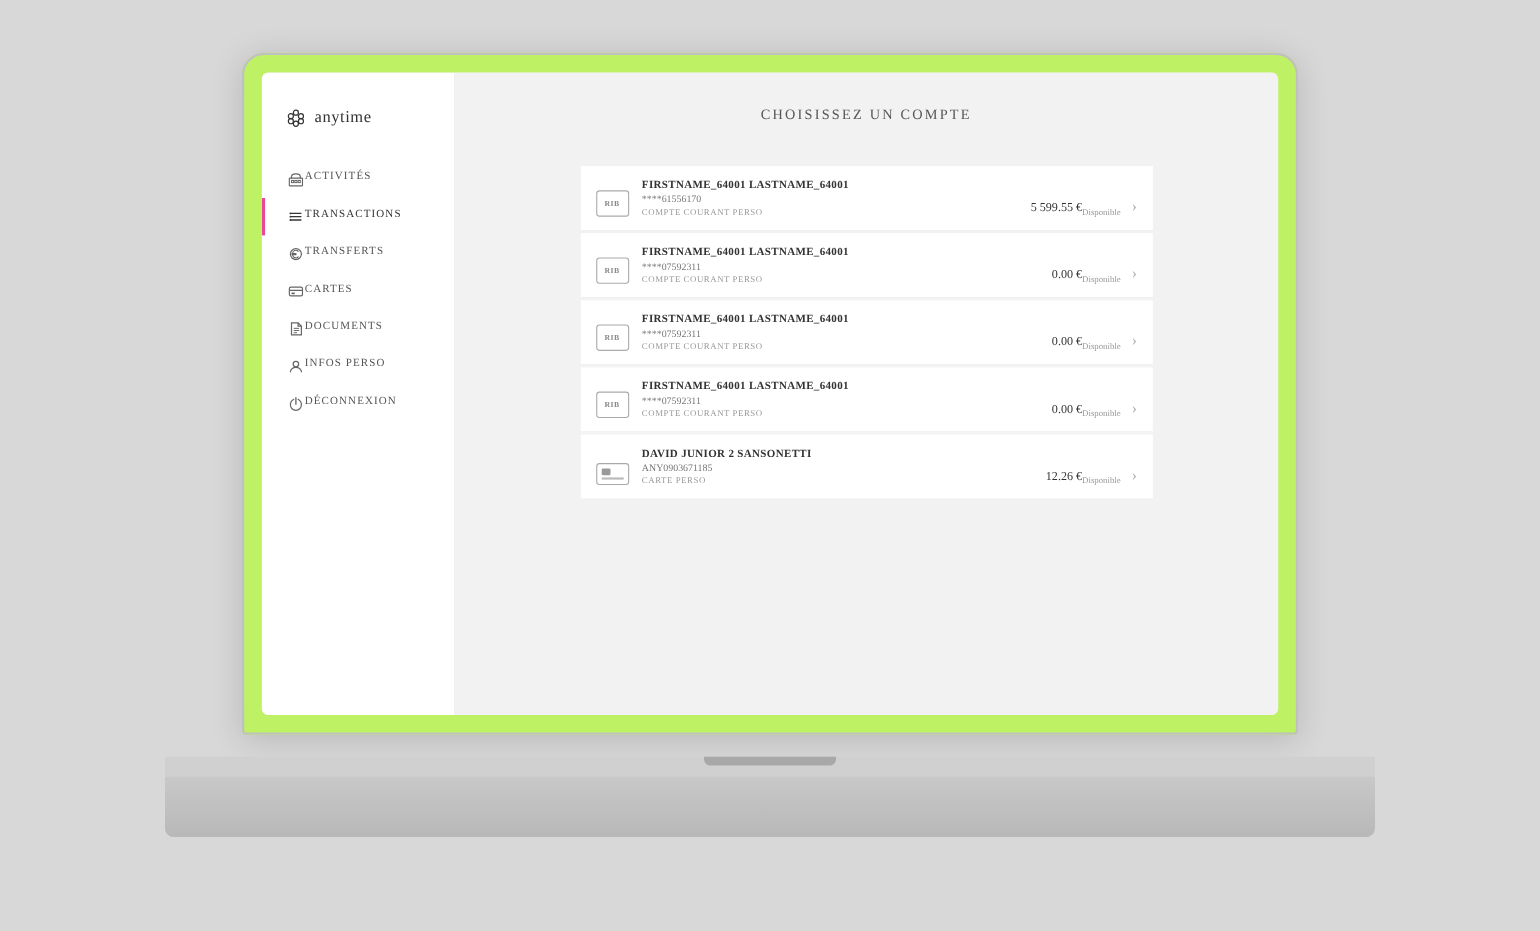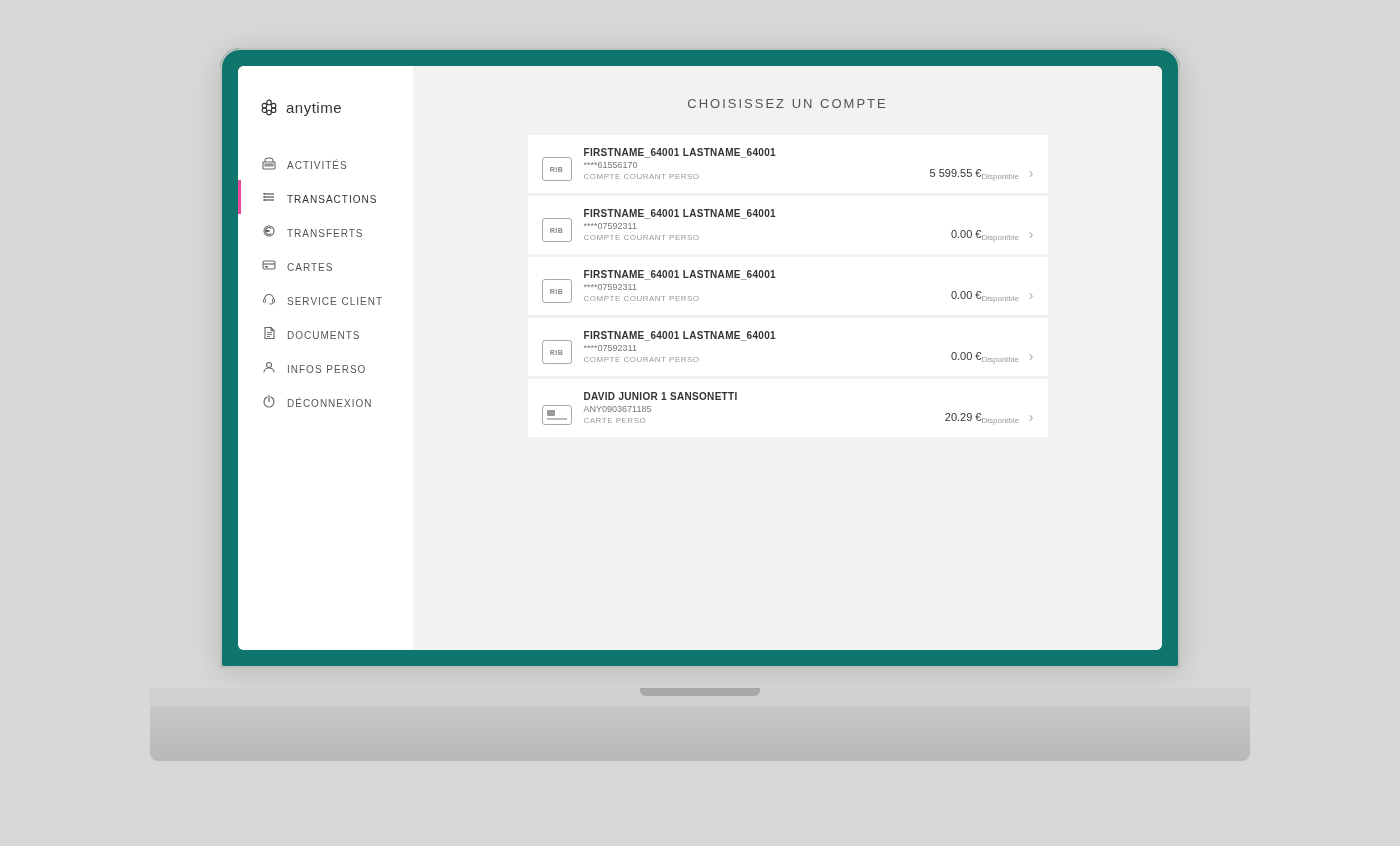--- a/index.html
+++ b/index.html
@@ -19,24 +19,25 @@
       height: 750px;
     }
 
     .laptop-screen-outer {
       position: absolute;
       top: 0;
       left: 50%;
       transform: translateX(-50%);
       width: 960px;
       height: 620px;
-      background: #0f766e;
+      background: #bef264;
       border-radius: 20px 20px 4px 4px;
       padding: 18px;
       box-shadow: 0 4px 30px rgba(0,0,0,0.15), inset 0 0 0 2px #c0c0c0;
+      font-family: Liberation Serif, serif;
     }
 
     .laptop-screen-inner {
       width: 100%;
       height: 100%;
       background: #f0f0f0;
       border-radius: 6px;
       overflow: hidden;
       display: flex;
     }
@@ -108,22 +109,21 @@
       letter-spacing: 0.5px;
     }
 
     .sidebar-nav {
       display: flex;
       flex-direction: column;
     }
 
     .nav-item {
       display: flex;
-      align-items: flex-end;
-      gap: 10px;
+      align-items: flex-start;
       padding: 9px 20px;
       font-size: 10px;
       font-weight: 500;
       color: #555;
       letter-spacing: 1px;
       text-transform: uppercase;
       cursor: pointer;
       position: relative;
       border-left: 3px solid transparent;
     }
@@ -144,20 +144,21 @@
 
     
     .main-content {
       flex: 1;
       background: #f2f2f2;
       display: flex;
       flex-direction: column;
       align-items: center;
       padding: 30px 40px;
       overflow-y: auto;
+      gap: 15px;
     }
 
     .page-title {
       font-size: 13px;
       font-weight: 400;
       color: #555;
       letter-spacing: 2px;
       text-transform: uppercase;
       margin-bottom: 24px;
     }
@@ -352,31 +353,20 @@
             <span class="nav-icon">
               <svg width="14" height="12" viewBox="0 0 14 12" fill="none">
                 <rect x="1" y="2" width="12" height="8" rx="1.5" stroke="#666" stroke-width="1.1"></rect>
                 <line x1="1" y1="5" x2="13" y2="5" stroke="#666" stroke-width="1.2"></line>
                 <rect x="3" y="7" width="3" height="1.5" rx="0.3" fill="#666"></rect>
               </svg>
             </span>
             <span>CARTES</span>
           </div>
 
-          <div class="nav-item">
-            <span class="nav-icon">
-              <svg width="14" height="14" viewBox="0 0 14 14" fill="none">
-                <path d="M2.5 7C2.5 4.5 4.5 2.5 7 2.5C9.5 2.5 11.5 4.5 11.5 7" stroke="#666" stroke-width="1.1"></path>
-                <rect x="1.5" y="7" width="2" height="3.5" rx="0.8" stroke="#666" stroke-width="1"></rect>
-                <rect x="10.5" y="7" width="2" height="3.5" rx="0.8" stroke="#666" stroke-width="1"></rect>
-                <path d="M11.5 10.5C11.5 11.5 10.5 12 9 12H8" stroke="#666" stroke-width="1" stroke-linecap="round"></path>
-              </svg>
-            </span>
-            <span>SERVICE CLIENT</span>
-          </div>
 
           <div class="nav-item">
             <span class="nav-icon">
               <svg width="13" height="14" viewBox="0 0 13 14" fill="none">
                 <path d="M2 1.5H8L11 4.5V12.5H2V1.5Z" rx="0.5" stroke="#666" stroke-width="1.1"></path>
                 <path d="M8 1.5V4.5H11" stroke="#666" stroke-width="1.1"></path>
                 <line x1="4" y1="6.5" x2="9" y2="6.5" stroke="#666" stroke-width="0.9"></line>
                 <line x1="4" y1="8.5" x2="9" y2="8.5" stroke="#666" stroke-width="0.9"></line>
                 <line x1="4" y1="10.5" x2="7" y2="10.5" stroke="#666" stroke-width="0.9"></line>
               </svg>
@@ -464,26 +454,26 @@
             <div class="account-balance-section">
               <div class="account-balance">0.00 €</div>
               <div class="account-status">Disponible</div>
             </div>
             <span class="account-chevron">›</span>
           </div>
 
           <div class="account-item">
             <div class="account-card-icon"></div>
             <div class="account-info">
-              <div class="account-name">DAVID JUNIOR 1 SANSONETTI</div>
+              <div class="account-name">DAVID JUNIOR 2 SANSONETTI</div>
               <div class="account-number">ANY0903671185</div>
               <div class="account-type">CARTE PERSO</div>
             </div>
             <div class="account-balance-section">
-              <div class="account-balance">20.29 €</div>
+              <div class="account-balance">12.26 €</div>
               <div class="account-status">Disponible</div>
             </div>
             <span class="account-chevron">›</span>
           </div>
 
         </div>
       </div>
 
     </div>
   </div>

